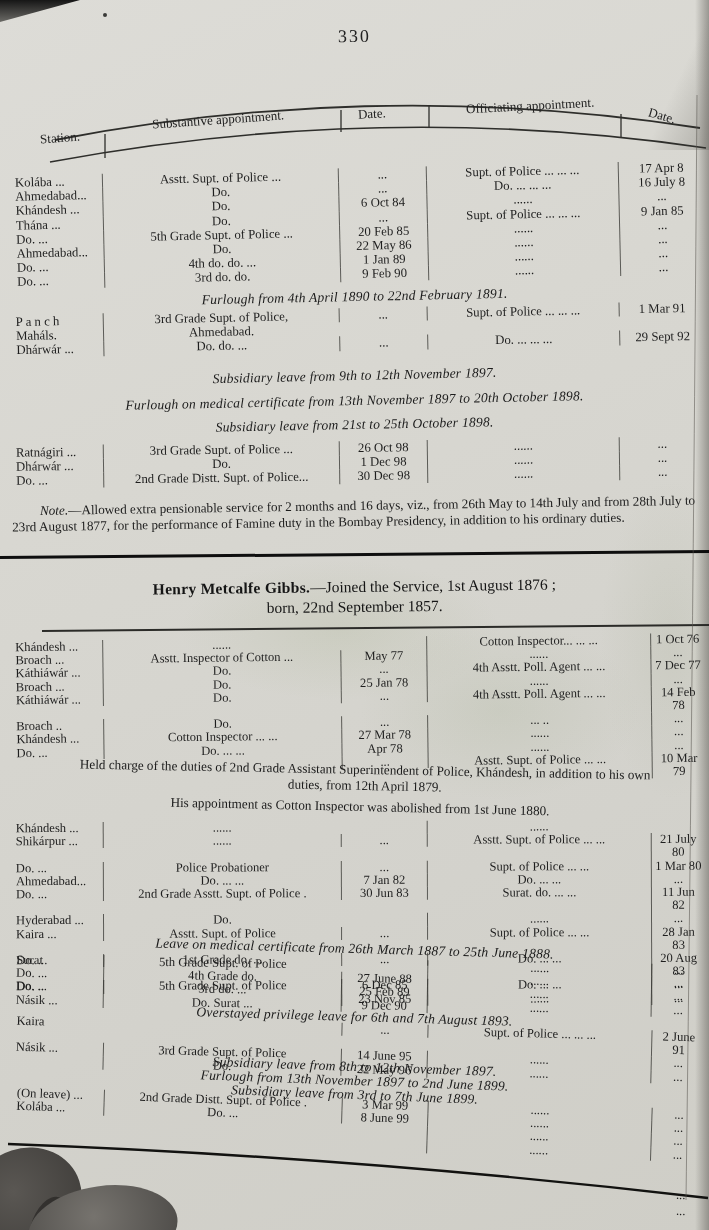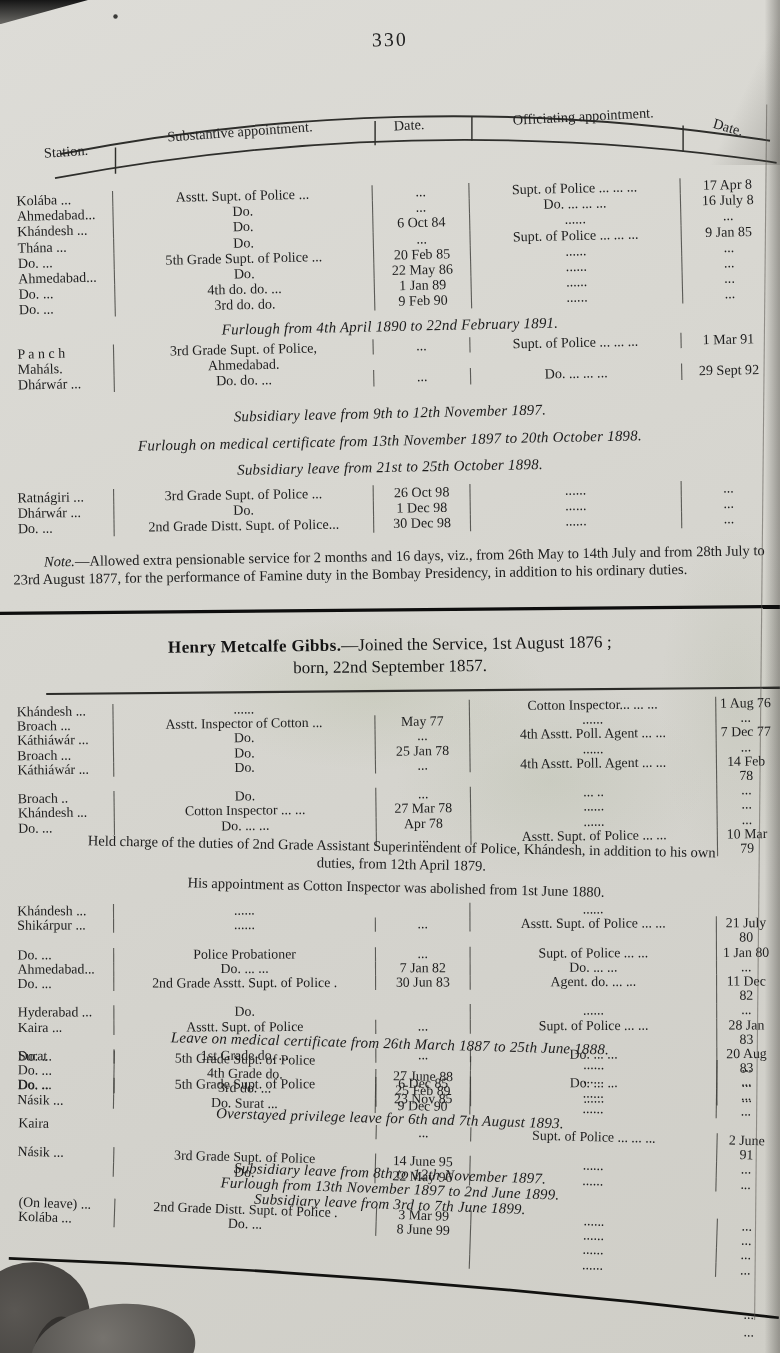--- a/index.html
+++ b/index.html
@@ -199,21 +199,21 @@
 </div>
 
 <div class="rule-thin" style="top:627px;left:42px;right:0;transform:rotate(-0.5deg)"></div>
 
 <div class="tbl g2 t2" style="top:637px;transform:rotate(-0.7deg)">
     <div class="trow">
       <div class="c c0">Khándesh ...</div>
       <div class="c c1">......</div>
       <div class="c c2"></div>
       <div class="c c3">Cotton Inspector...   ...   ...</div>
-      <div class="c c4">1 Aug 76</div>
+      <div class="c c4">1 Oct 76</div>
     </div>
     <div class="trow">
       <div class="c c0">Broach   ...</div>
       <div class="c c1">Asstt. Inspector of Cotton   ...</div>
       <div class="c c2">May 77</div>
       <div class="c c3">......</div>
       <div class="c c4">...</div>
     </div>
     <div class="trow">
       <div class="c c0">Káthiáwár ...</div>
@@ -282,35 +282,35 @@
       <div class="c c1">......</div>
       <div class="c c2">...</div>
       <div class="c c3">Asstt. Supt. of Police   ...   ...</div>
       <div class="c c4">21 July 80</div>
     </div>
     <div class="trow">
       <div class="c c0">Do.    ...</div>
       <div class="c c1">Police Probationer</div>
       <div class="c c2">...</div>
       <div class="c c3">Supt. of Police   ...   ...</div>
-      <div class="c c4">1 Jan 80</div>
+      <div class="c c4">1 Mar 80</div>
     </div>
     <div class="trow">
       <div class="c c0">Ahmedabad...</div>
       <div class="c c1">Do.   ...   ...</div>
       <div class="c c2">7 Jan 82</div>
       <div class="c c3">Do.   ...   ...</div>
       <div class="c c4">...</div>
     </div>
     <div class="trow">
       <div class="c c0">Do.    ...</div>
       <div class="c c1">2nd Grade Asstt. Supt. of Police .</div>
       <div class="c c2">30 Jun 83</div>
-      <div class="c c3">Agent.   do.   ...   ...</div>
-      <div class="c c4">11 Dec 82</div>
+      <div class="c c3">Surat.   do.   ...   ...</div>
+      <div class="c c4">11 Jun 82</div>
     </div>
     <div class="trow">
       <div class="c c0">Hyderabad ...</div>
       <div class="c c1">Do.</div>
       <div class="c c2"></div>
       <div class="c c3">......</div>
       <div class="c c4">...</div>
     </div>
     <div class="trow">
       <div class="c c0">Kaira    ...</div>

